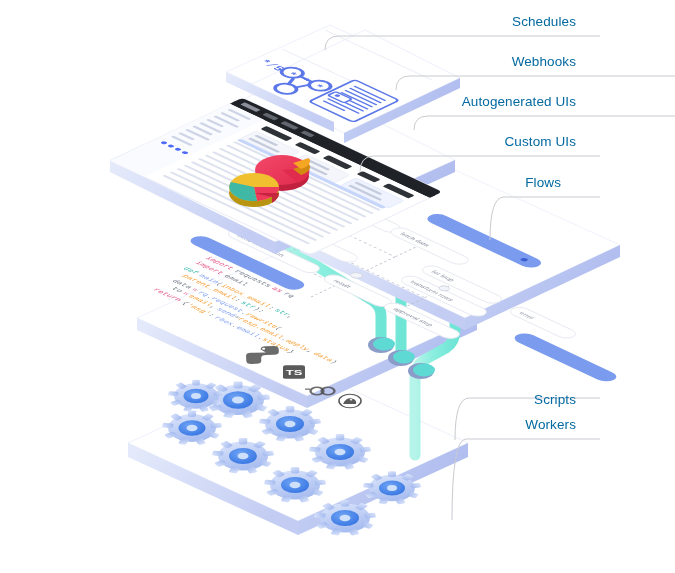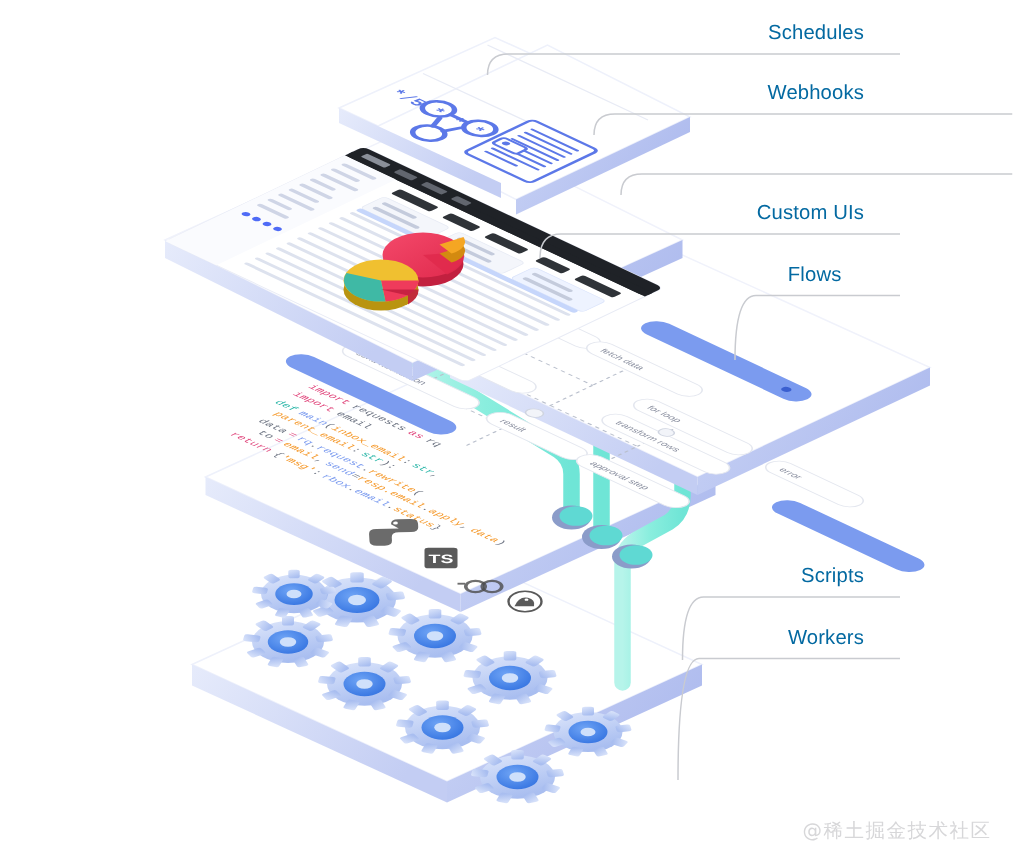--- a/index.html
+++ b/index.html
@@ -515,19 +515,19 @@
       <path d="M414,130 Q414,116 428,116 L675,116"></path>
       <path d="M360,172 Q360,156 374,156 L600,156"></path>
       <path d="M490,240 Q490,197 504,197 L600,197"></path>
       <path d="M455,440 Q455,398 469,398 L600,398"></path>
       <path d="M452,520 Q452,439 466,439 L600,439"></path>
     </g>
   </svg>
 
   <div class="callout-label" style="right:99px;top:14px;">Schedules</div>
   <div class="callout-label" style="right:99px;top:54px;text-align:right;">Webhooks</div>
+  <div class="callout-label" style="right:99px;top:94px;">Autogenerated UIs</div>
   <div class="callout-label" style="right:99px;top:134px;">Custom UIs</div>
   <div class="callout-label" style="right:114px;top:175px;">Flows</div>
-  <div class="callout-label" style="right:99px;top:376px;">Scripts</div>
+  <div class="callout-label" style="right:99px;top:392px;">Scripts</div>
   <div class="callout-label" style="right:99px;top:417px;margin-left:20px;">Workers</div>
 
-  <div class="watermark">@稀土掘金技术社区</div>
 </div>
 
 </body></html>

